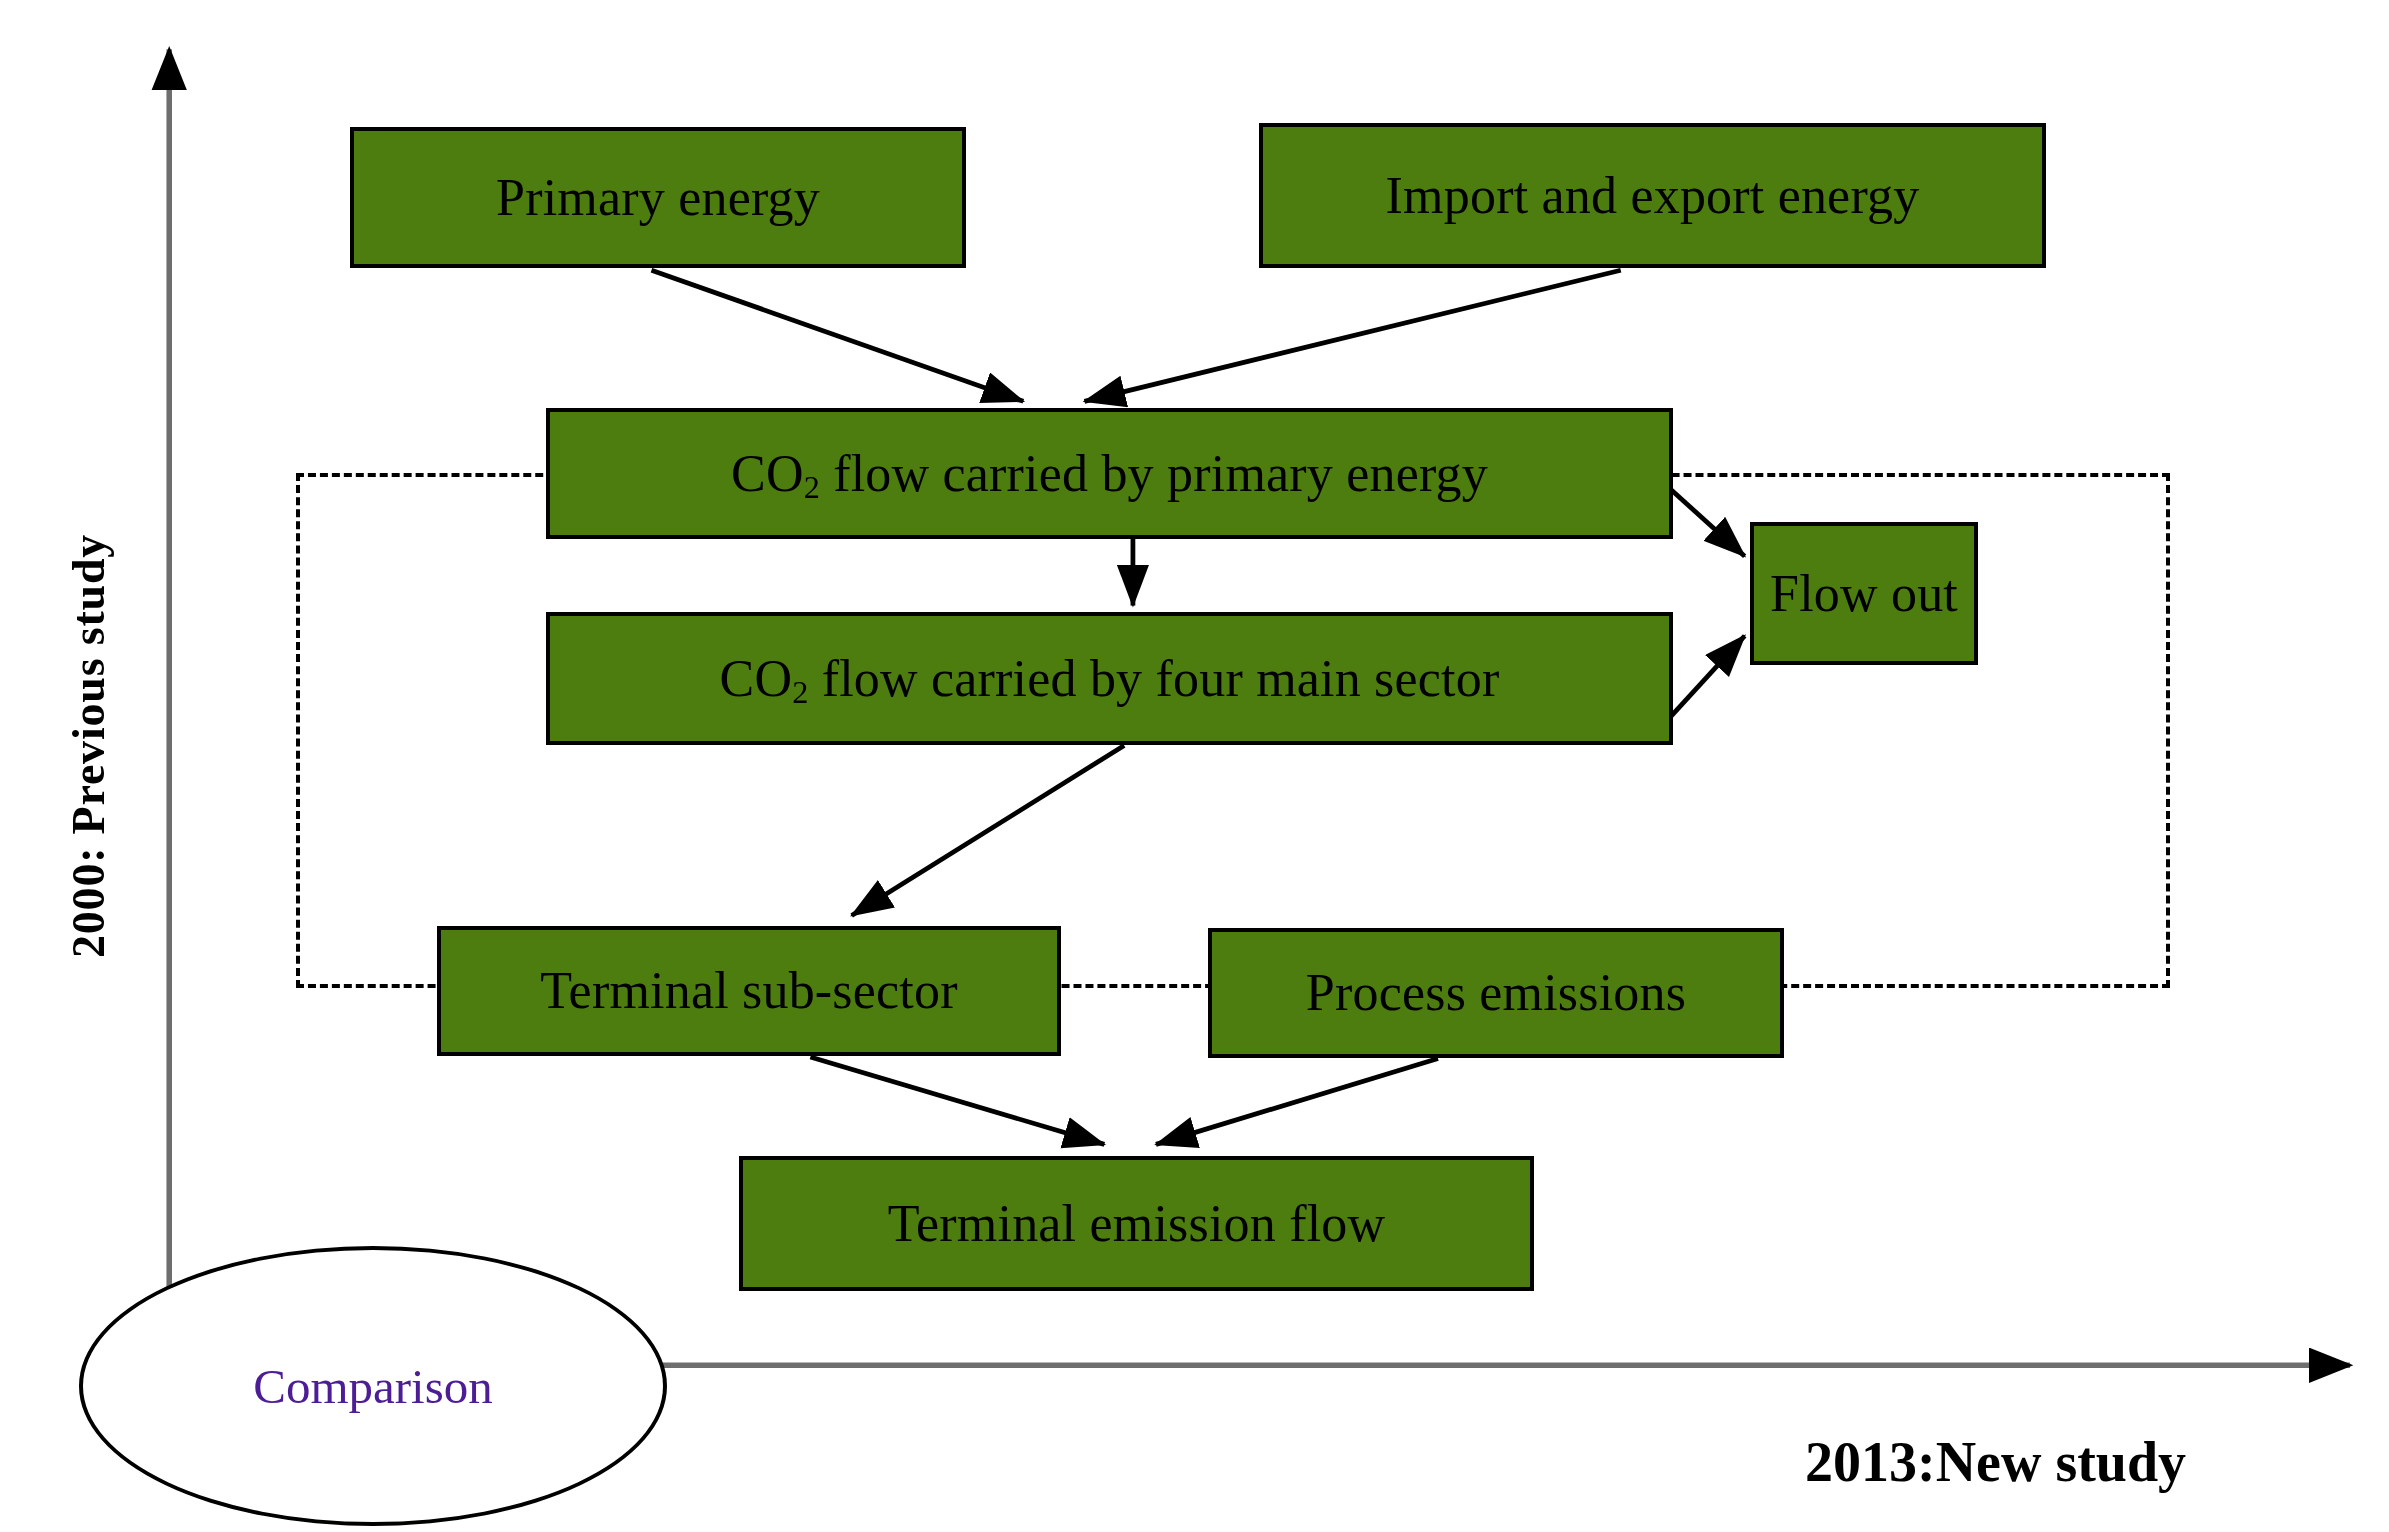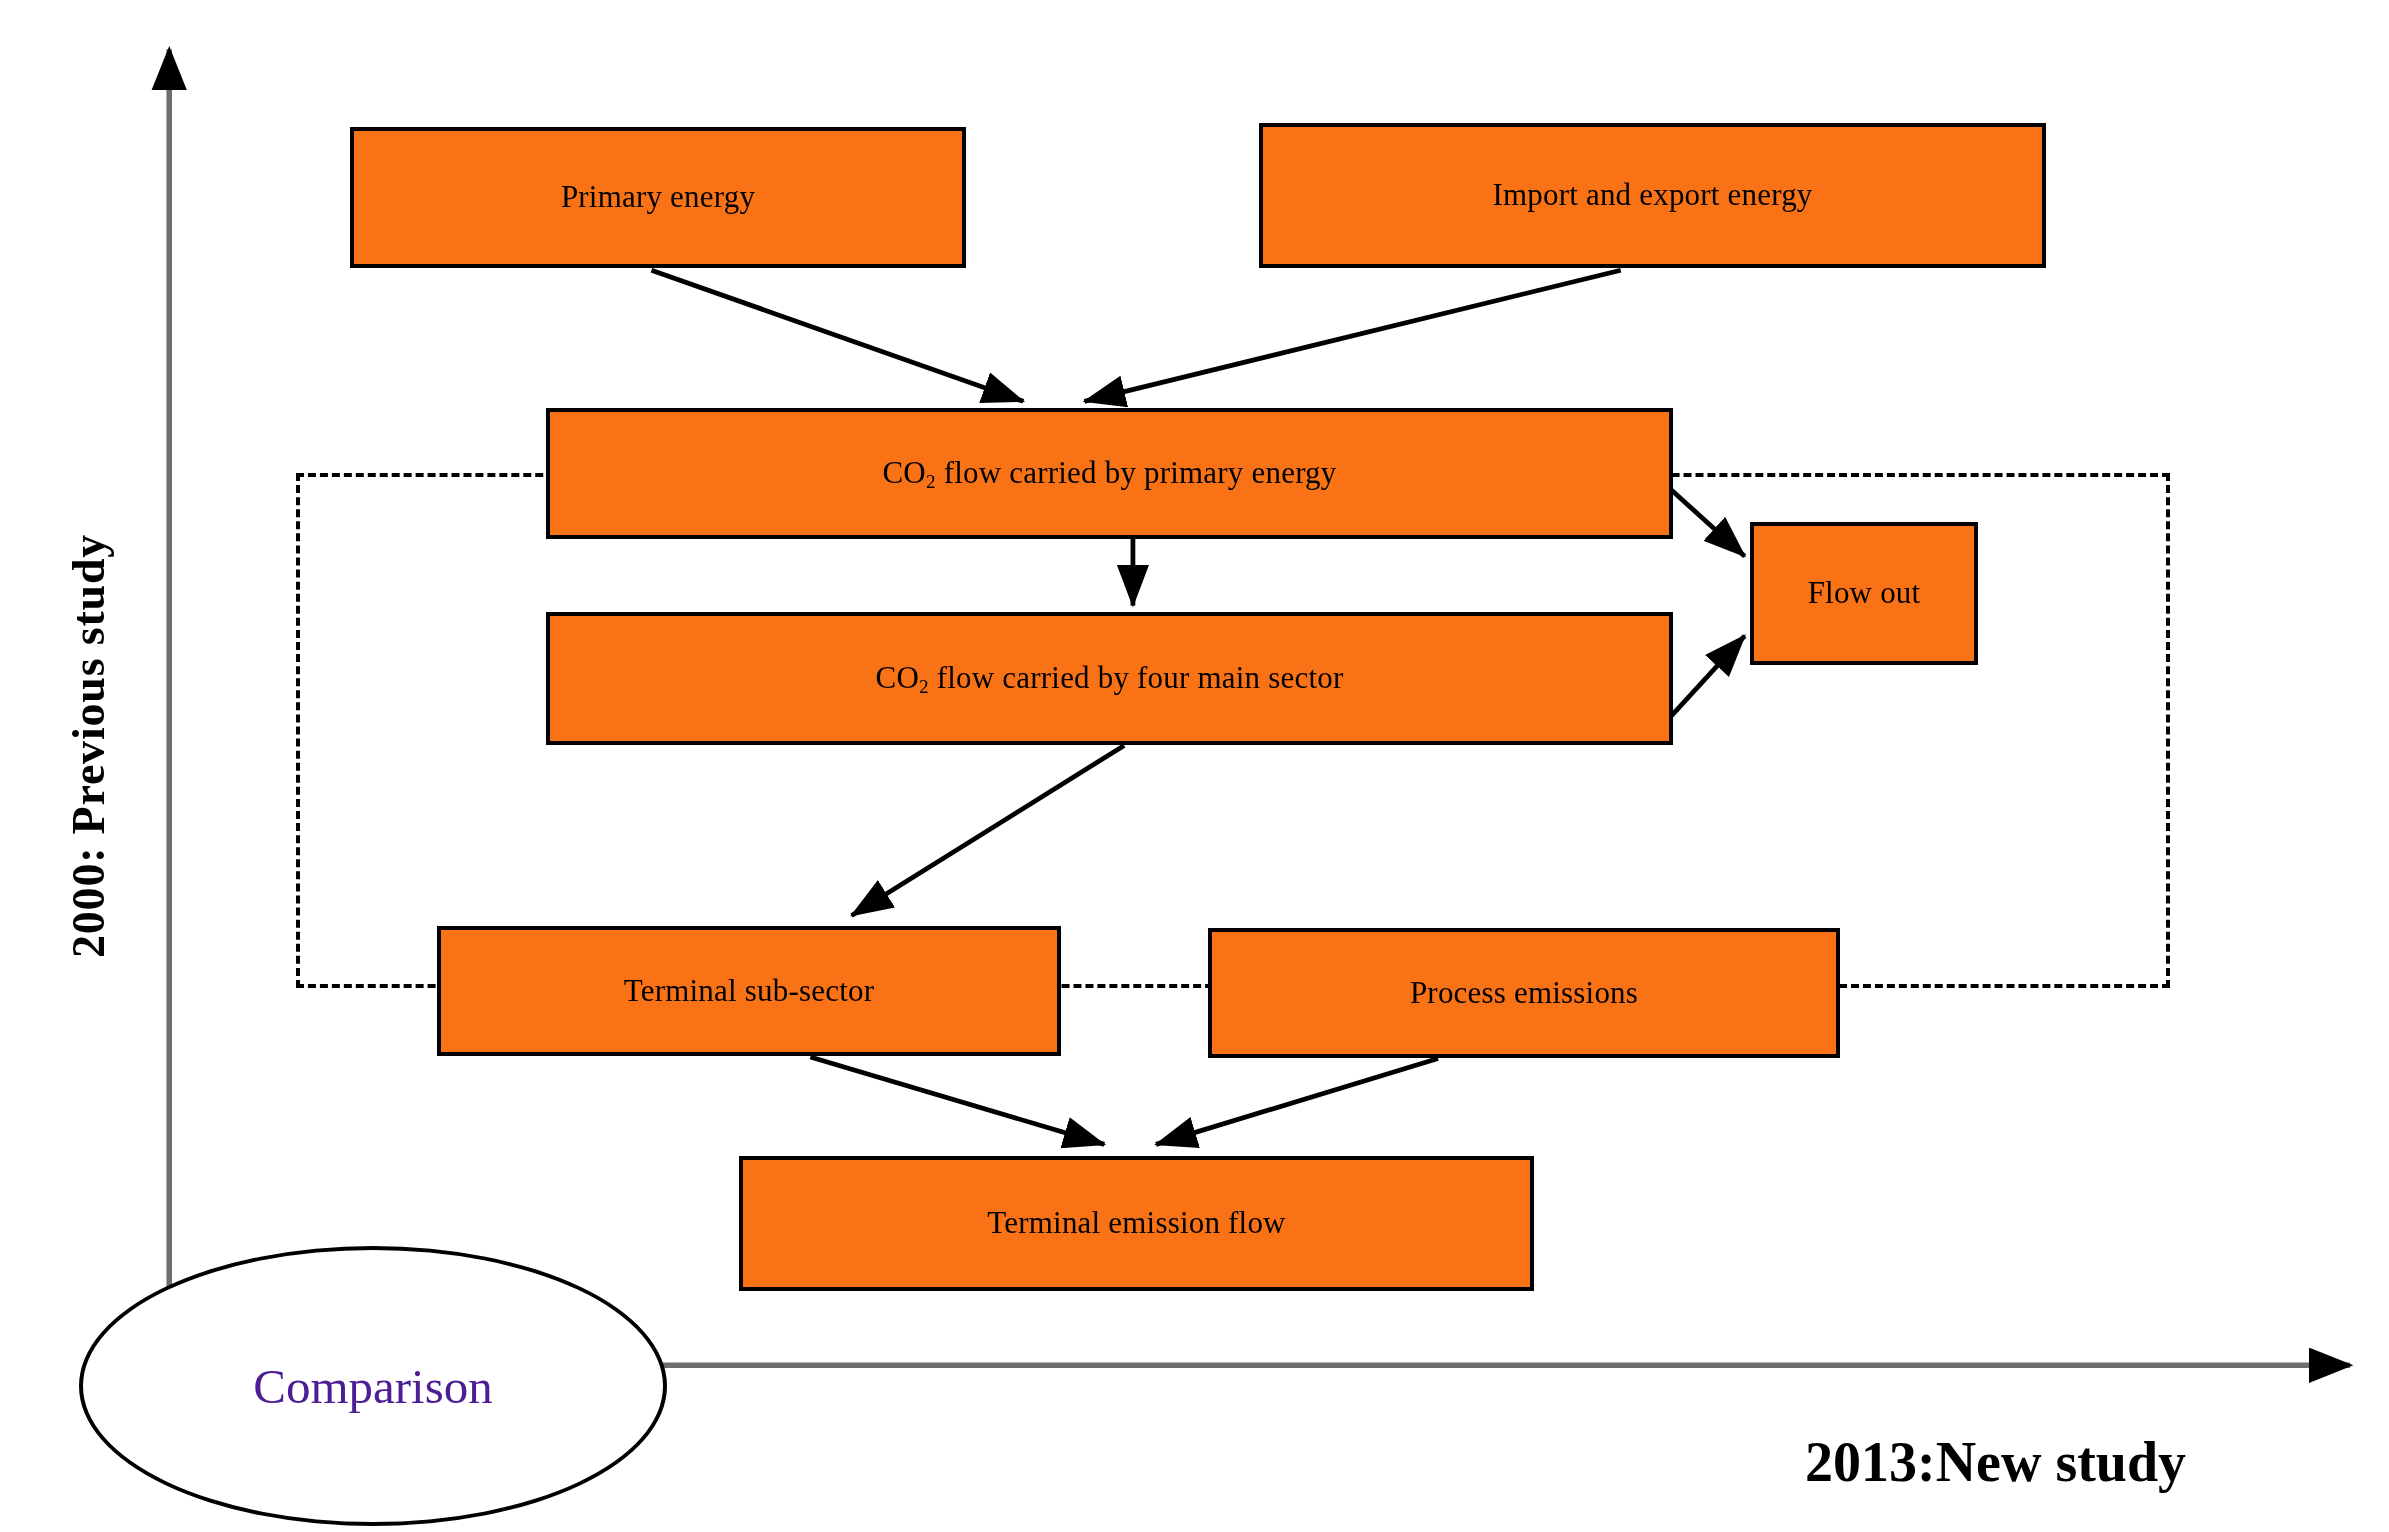--- a/index.html
+++ b/index.html
@@ -22,28 +22,28 @@
     left: 0;
     top: 0;
     width: 2389px;
     height: 1533px;
     pointer-events: none;
   }
   .node-box {
     position: absolute;
     box-sizing: border-box;
     border: 4px solid #000000;
-    background: #f97316;
+    background: #4d7c0f;
     display: flex;
     align-items: center;
     justify-content: center;
     text-align: center;
     color: #000000;
     font-family: "Liberation Serif", "DejaVu Serif", serif;
-    font-size: 31px;
+    font-size: 52px;
     line-height: 1.1;
     letter-spacing: 0.2px;
     z-index: 3;
   }
   .node-box .lbl { display: inline-block; white-space: nowrap; }
   .node-box .lbl sub {
     font-size: 0.62em;
     vertical-align: baseline;
     position: relative;
     top: 0.22em;
@@ -162,21 +162,21 @@
   </div>
 
   <div class="node-box" style="left:1750px; top:522px; width:228px; height:143px;">
     <span class="lbl">Flow out</span>
   </div>
 
   <div class="node-box" style="left:437px; top:926px; width:624px; height:130px;">
     <span class="lbl">Terminal sub-sector</span>
   </div>
 
-  <div class="node-box" style="left:1208px; top:928px; width:632px; height:130px;">
+  <div class="node-box" style="left:1208px; top:928px; width:576px; height:130px;">
     <span class="lbl">Process emissions</span>
   </div>
 
   <div class="node-box" style="left:739px; top:1156px; width:795px; height:135px;align-items:center;">
     <span class="lbl">Terminal emission flow</span>
   </div>
 
   <div class="ellipse-node" style="left:79px; top:1246px; width:588px; height:280px;">
     <span>Comparison</span>
   </div>

